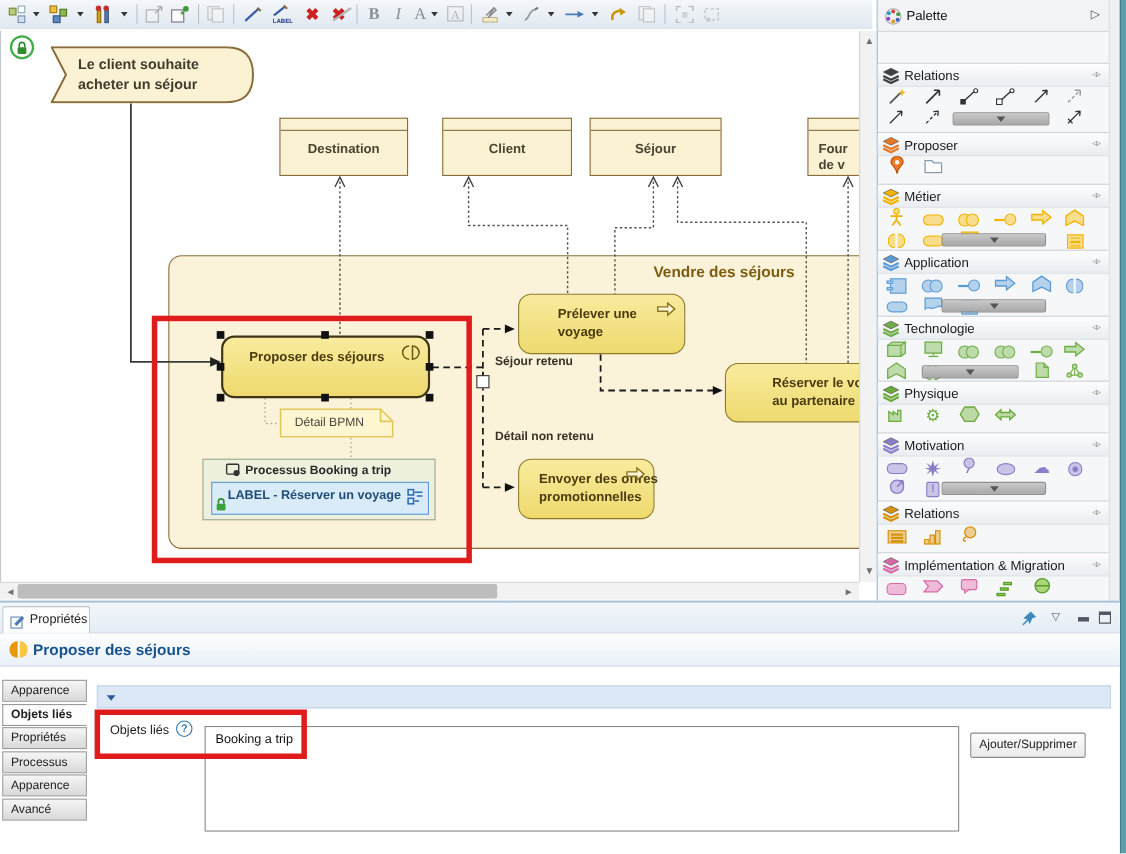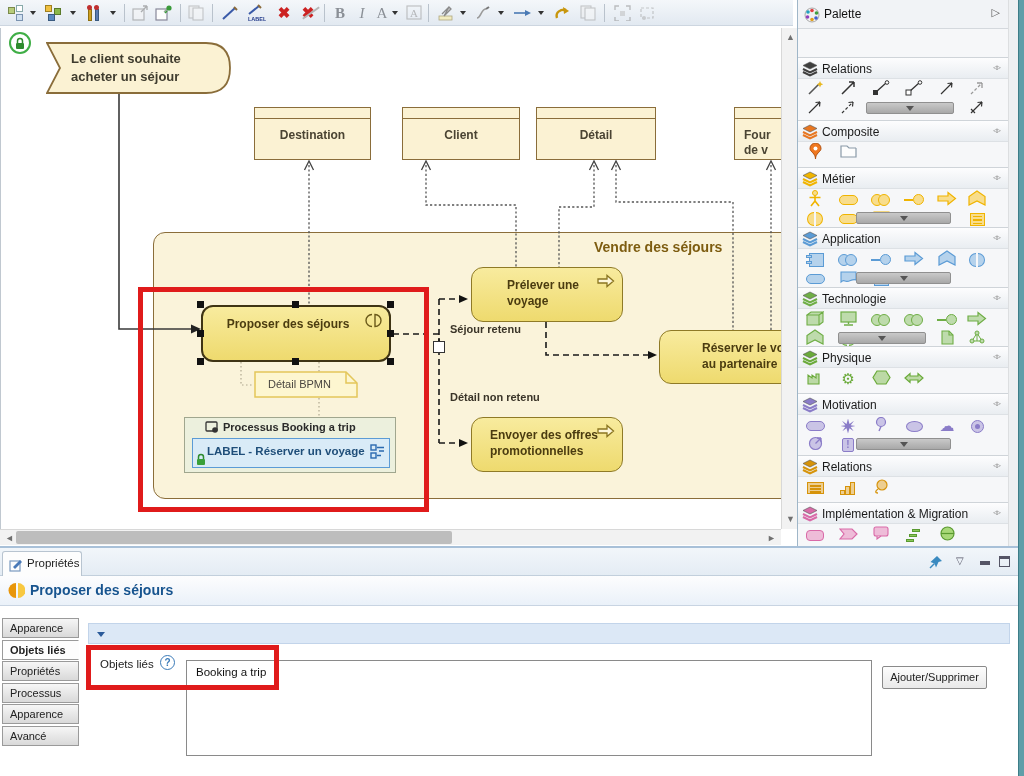--- a/index.html
+++ b/index.html
@@ -247,21 +247,21 @@
   <div class="bo" style="left:401px;top:79px;width:118px;height:53px;">
     <div class="band"></div>
     <div class="lbl">Client</div>
   </div>
   <div class="bo" style="left:253px;top:79px;width:117px;height:53px;">
     <div class="band"></div>
     <div class="lbl">Destination</div>
   </div>
   <div class="bo" style="left:535px;top:79px;width:120px;height:53px;">
     <div class="band"></div>
-    <div class="lbl">Détail</div>
+    <div class="lbl">Séjour</div>
   </div>
   <div class="bo" style="left:733px;top:79px;width:117px;height:53px;">
     <div class="band"></div>
     <div class="lbl" style="text-align:left;padding-left:9px;line-height:15px;"><span>Four</span><br><span>de v</span></div>
   </div>
 
   <div class="proc" style="left:200px;top:277px;width:190px;height:57px;border:2px solid #3f3414;">
     <div style="text-align:center;padding:10px 26px 0 10px;">Proposer des séjours</div>
     <div class="procicon">
       <svg width="17" height="15">
@@ -274,21 +274,21 @@
     <div style="padding:9px 0 0 35px;line-height:16px;"><span>Prélever une</span><br><span>voyage</span></div>
     <div class="procicon">
       <svg width="18" height="14">
           <polygon points="1,5 10,5 10,1.5 16.5,7 10,12.5 10,9 1,9" fill="#fdf6d8" stroke="#8a7520" stroke-width="1.3"></polygon>
         </svg>
     </div>
   </div>
   <div class="proc" style="left:658px;top:302px;width:150px;height:54px;">
     <div style="padding:9px 0 0 42px;line-height:16px;"><span>Réserver le voyage</span><br><span>au partenaire</span></div>
   </div>
-  <div class="proc" style="left:470px;top:389px;width:152px;height:55px;">
+  <div class="proc" style="left:470px;top:389px;width:124px;height:55px;">
     <div style="padding:9px 0 0 18px;line-height:16px;"><span>Envoyer des offres</span><br><span>promotionnelles</span></div>
     <div class="procicon">
       <svg width="18" height="14">
           <polygon points="1,5 10,5 10,1.5 16.5,7 10,12.5 10,9 1,9" fill="#fdf6d8" stroke="#8a7520" stroke-width="1.3"></polygon>
         </svg>
     </div>
   </div>
 
   <div class="abs" style="left:432px;top:313px;width:12px;height:12px;background:#fff;border:1.6px solid #333;z-index:5;"></div>
 
@@ -426,21 +426,21 @@
         <span style="display: inline-block; position: relative;"><svg width="16" height="15">
             <path d="M2,13 L13,2 M13,2 l-4.5,0.5 M13,2 l-0.5,4.5 M2,9 l4,4" stroke="#333" stroke-width="1.2" fill="none"></path>
           </svg></span>
       </div>
       <div class="ovf" style="left: 68px; top: 102px; width: 88px;"></div>
       <div class="pal-sec-hdr" style="top: 120px;">
         <div class="layers"><svg width="16" height="16">
             <path d="M8,1 L15,4.5 8,8 1,4.5 Z" fill="#e87722" stroke="#555" stroke-width="0.6"></path>
             <path d="M1,8 L8,11.5 15,8 M1,11 L8,14.5 15,11" fill="none" stroke="#e87722" stroke-width="2"></path>
           </svg></div>
-        <span class="nm">Composite</span>
+        <span class="nm">Proposer</span>
         <span class="pincfg">◃▹</span>
       </div>
       <div class="pal-icon" style="left: 4px; top: 144px;">
         <span style="display: inline-block; position: relative;"><svg width="13" height="17">
             <path d="M6.5,16 C6.5,10 1,9 1,5.5 A5.5,5.5 0 0 1 12,5.5 C12,9 6.5,10 6.5,16 Z" fill="#f07820" stroke="#b05010" stroke-width="1"></path>
             <circle cx="6.5" cy="5.5" r="2" fill="#fff"></circle>
           </svg></span>
       </div>
       <div class="pal-icon" style="left: 37px; top: 144px;">
         <span style="display: inline-block; position: relative;"><svg width="17" height="14">

